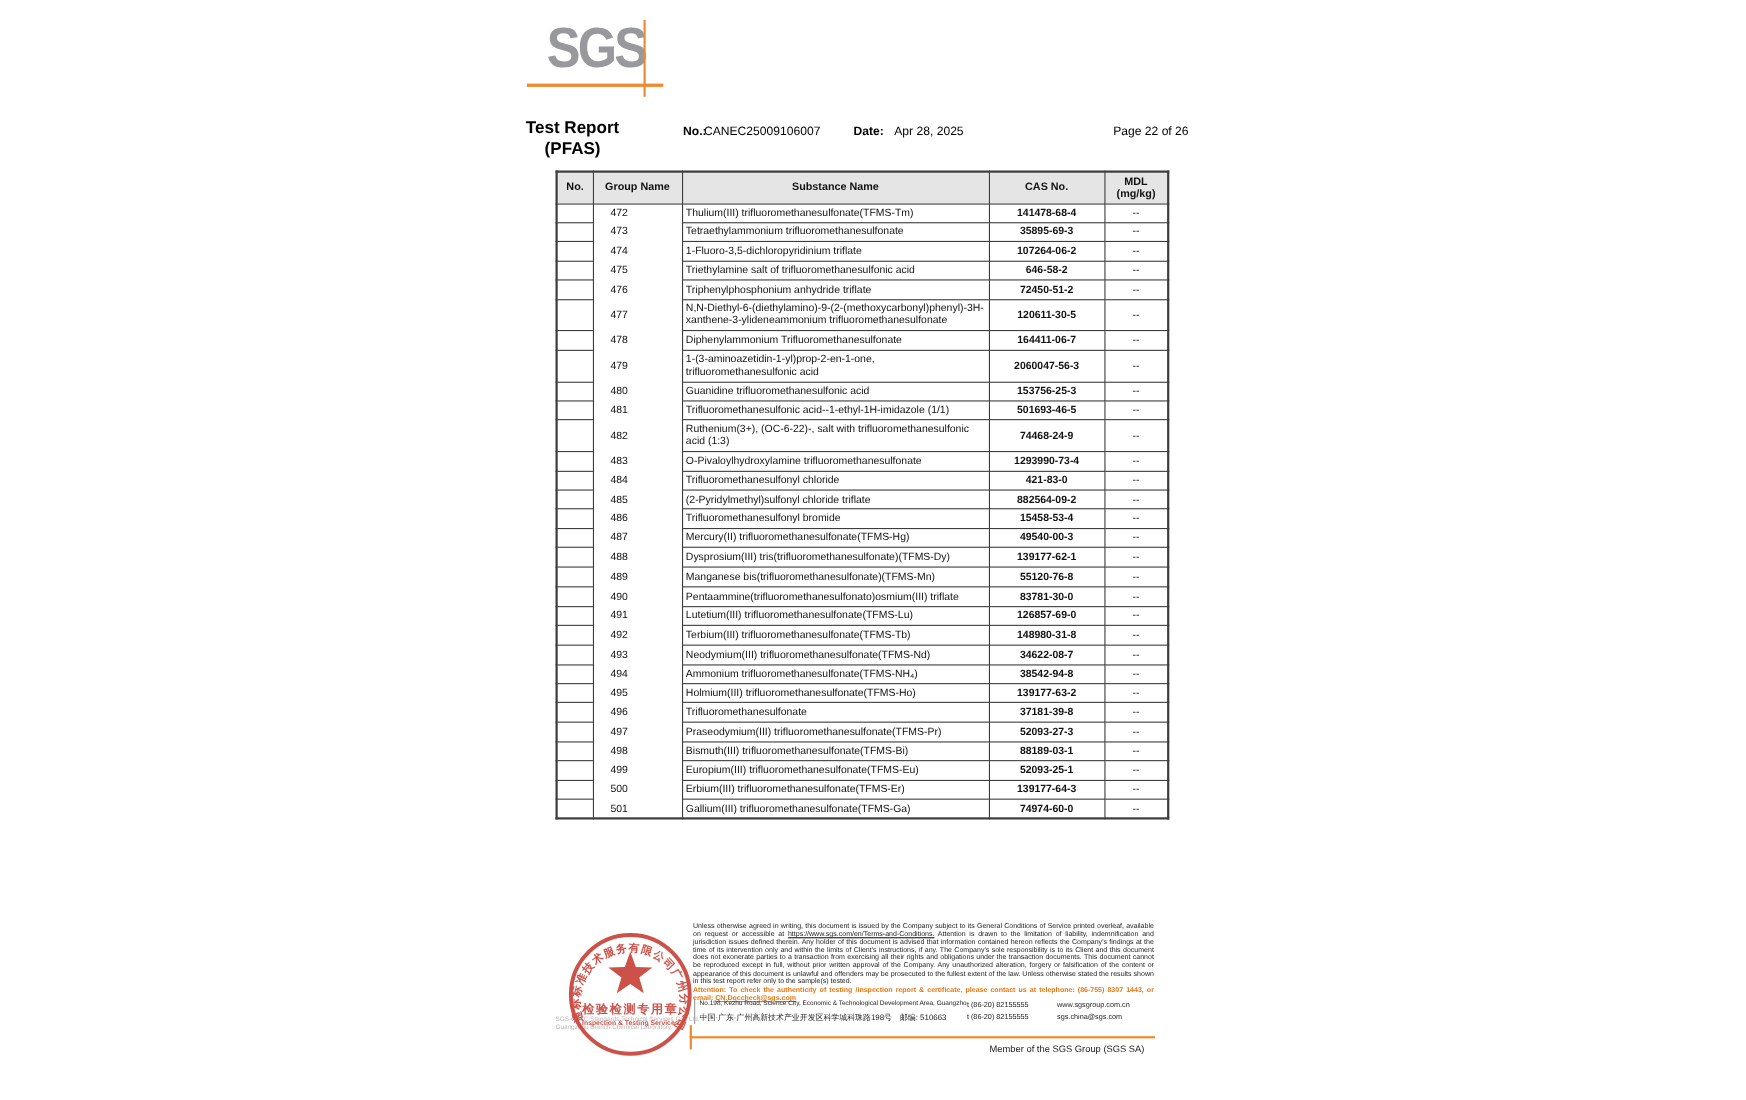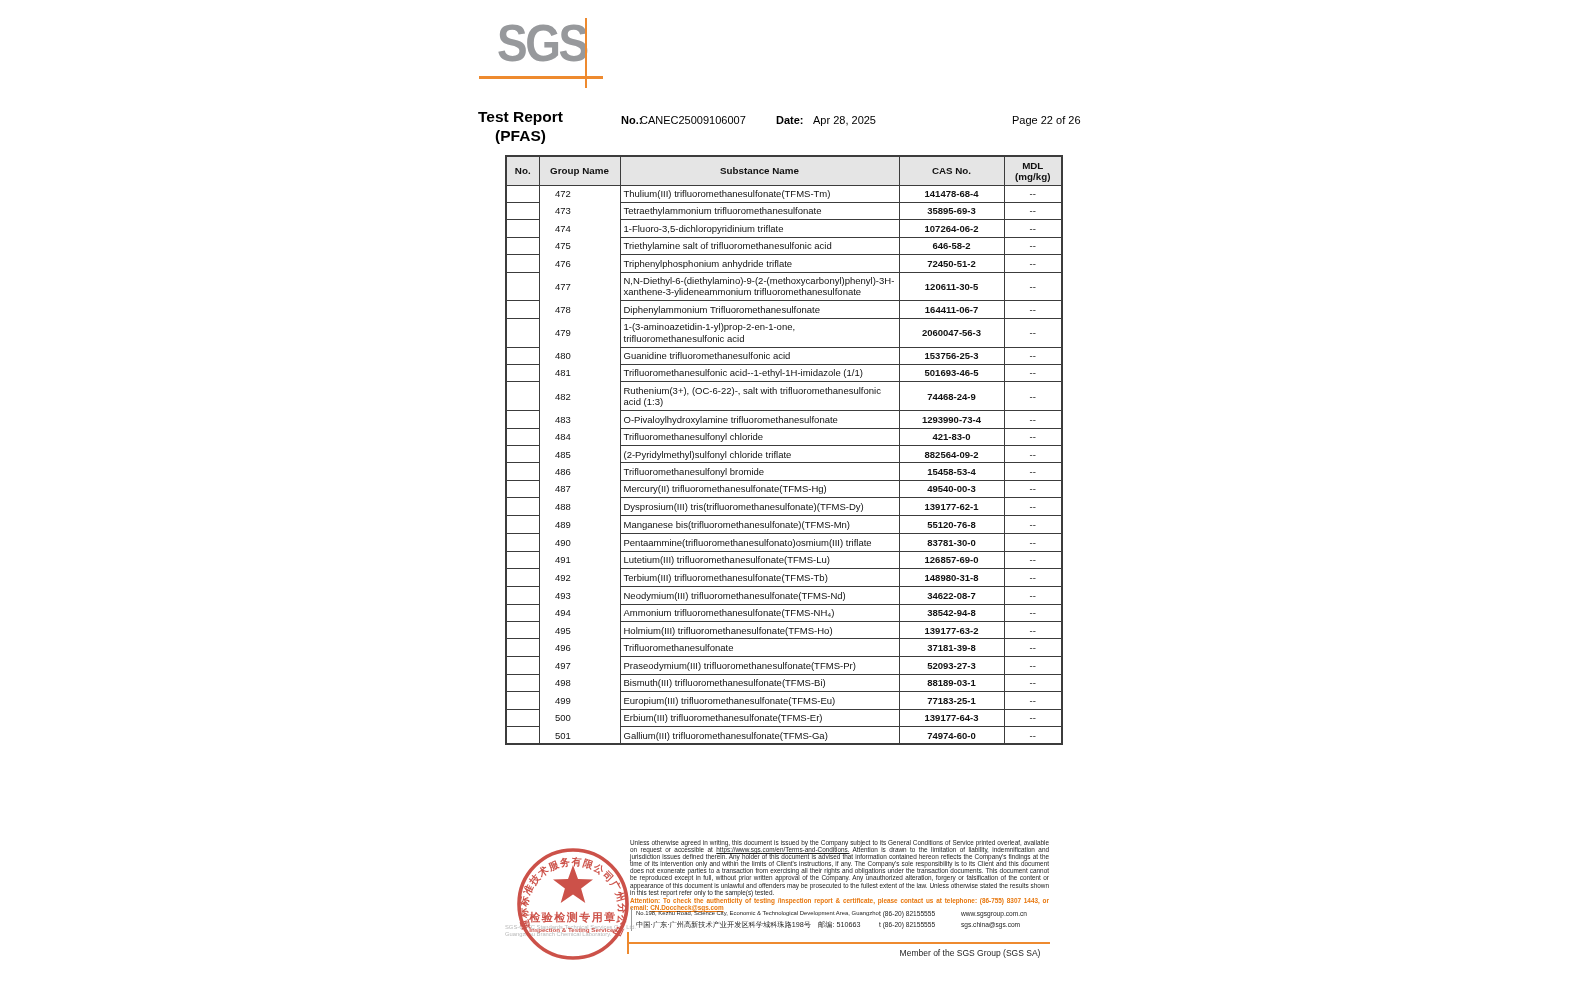--- a/index.html
+++ b/index.html
@@ -271,21 +271,21 @@
           </tr>
           <tr>
             <td class="c-no">498</td>
             <td class="c-sub">Bismuth(III) trifluoromethanesulfonate(TFMS-Bi)</td>
             <td class="c-cas">88189-03-1</td>
             <td class="c-mdl">--</td>
           </tr>
           <tr>
             <td class="c-no">499</td>
             <td class="c-sub">Europium(III) trifluoromethanesulfonate(TFMS-Eu)</td>
-            <td class="c-cas">77183-25-1</td>
+            <td class="c-cas">52093-25-1</td>
             <td class="c-mdl">--</td>
           </tr>
           <tr>
             <td class="c-no">500</td>
             <td class="c-sub">Erbium(III) trifluoromethanesulfonate(TFMS-Er)</td>
             <td class="c-cas">139177-64-3</td>
             <td class="c-mdl">--</td>
           </tr>
           <tr>
             <td class="c-no">501</td>

